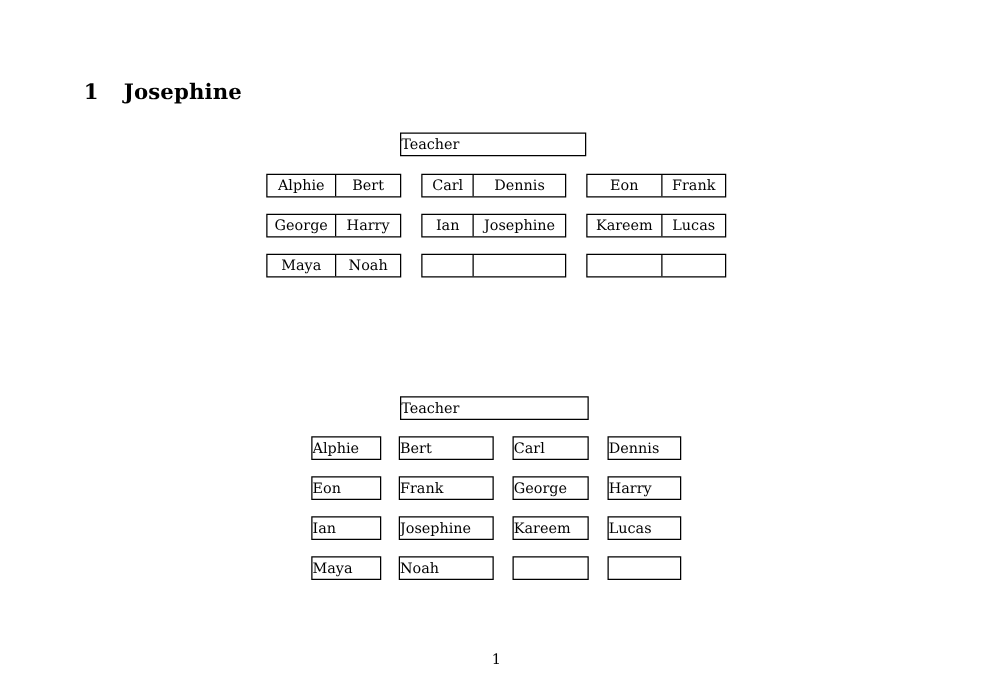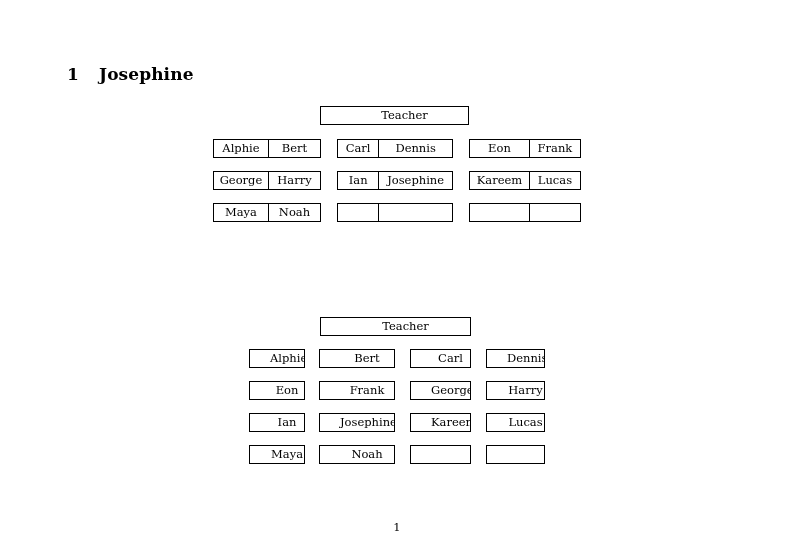--- a/index.html
+++ b/index.html
@@ -43,24 +43,22 @@
 
   
   .box {
     position: absolute;
     box-sizing: border-box;
     border: 1px solid #000000;
     background: #ffffff;
     font-size: 11.5px;
     line-height: 17px;
     height: 19px;
-    text-align: center;
     white-space: nowrap;
     overflow: hidden;
-    padding-left: 20px;
   }
 
   
   .group {
     position: absolute;
     box-sizing: border-box;
     border: 1px solid #000000;
     background: #ffffff;
     height: 19px;
     display: flex;

